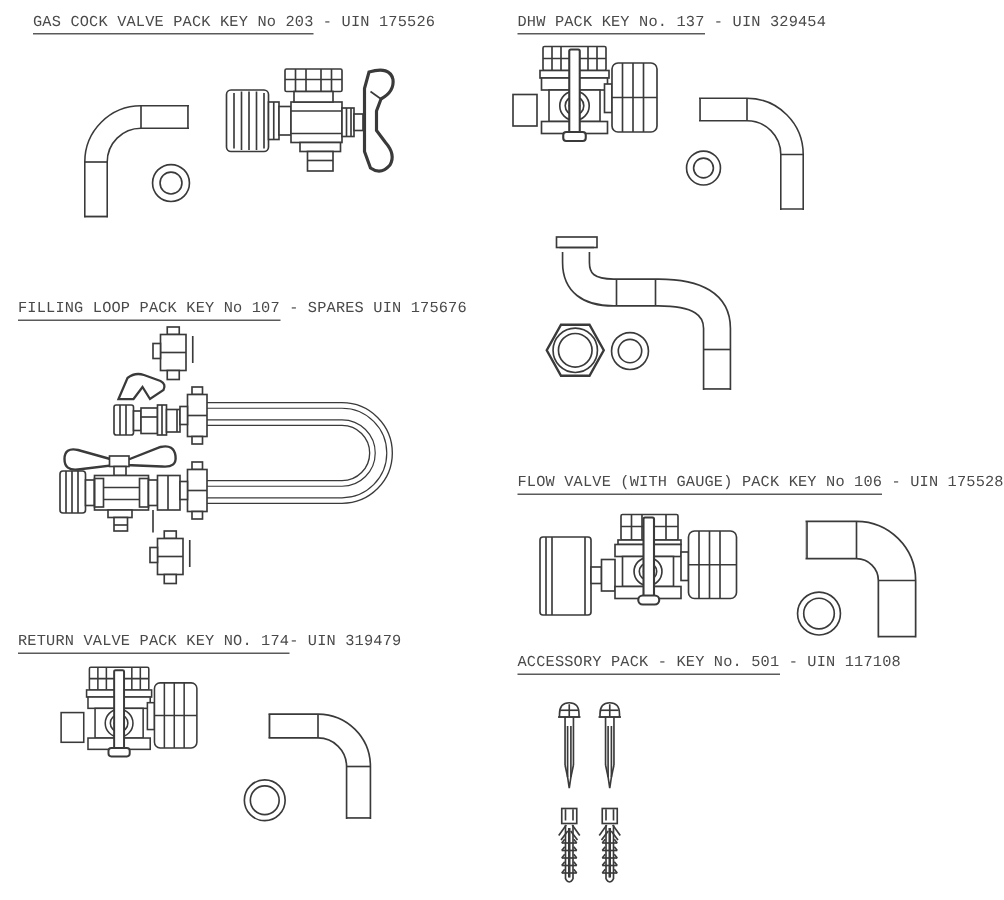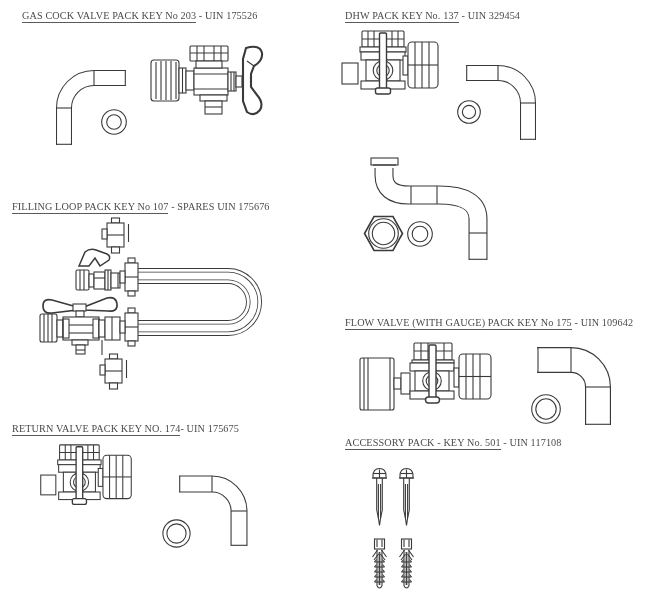--- a/index.html
+++ b/index.html
@@ -1,17 +1,17 @@
 <!DOCTYPE html>
 <html><head>
 <meta charset="utf-8">
 <style>
   html,body{margin:0;padding:0;background:#fff;}
   #canvas{position:relative;width:669px;height:600px;background:#ffffff;overflow:hidden;
-          font-family:Liberation Serif, serif;}
+          font-family:Liberation Mono, monospace;}
   .t{position:absolute;font-size:10.2px;letter-spacing:0.12px;color:#4a4a4a;white-space:nowrap;line-height:13px;}
   .t .u{border-bottom:1px solid #5a5a5a;padding-bottom:1px;}
   svg.d{position:absolute;overflow:visible;}
   .d line,.d path,.d rect,.d circle,.d polygon,.d polyline{stroke:#3a3a3a;stroke-width:1.1;fill:none;stroke-linecap:butt;}
   .d .f{fill:#ffffff;}
 </style>
 </head>
 <body>
 
 <div id="canvas">
@@ -207,21 +207,21 @@
   <svg class="d" style="left:99px;top:353px" width="30" height="38" viewBox="0 0 30 38">
     <rect class="f" x="10.5" y="1" width="8" height="5"></rect>
     <rect class="f" x="6" y="6" width="17" height="24"></rect>
     <line x1="6" y1="18" x2="23" y2="18"></line>
     <rect class="f" x="10.5" y="30" width="8" height="6"></rect>
     <rect class="f" x="1" y="12" width="5" height="10"></rect>
     <line x1="27.5" y1="7" x2="27.5" y2="25"></line>
   </svg>
 
   <div class="t" style="left:345px;top:316px">
-    <span class="u">FLOW VALVE (WITH GAUGE) PACK KEY No 175</span><span> - UIN 109642</span>
+    <span class="u">FLOW VALVE (WITH GAUGE) PACK KEY No 106</span><span> - UIN 175528</span>
   </div>
 
   <svg class="d" style="left:359px;top:336px" width="134" height="78" viewBox="0 0 134 78">
     <rect class="f" x="1" y="22" width="34" height="52" rx="2"></rect>
     <line x1="5" y1="22" x2="5" y2="74"></line>
       <line x1="9" y1="22" x2="9" y2="74"></line>
       <line x1="31" y1="22" x2="31" y2="74"></line>
     <rect class="f" x="35" y="42" width="7" height="11"></rect>
     <rect class="f" x="42" y="37" width="9" height="21"></rect>
     <rect class="f" x="55" y="7" width="38" height="17" rx="1"></rect>
@@ -255,21 +255,21 @@
     <line x1="51.6" y1="46" x2="76.4" y2="46"></line>
     <line x1="51.6" y1="83.3" x2="76.4" y2="83.3"></line>
   </svg>
 
   <svg class="d" style="left:530px;top:393px" width="32" height="32" viewBox="0 0 32 32">
     <circle cx="16" cy="16" r="14.3"></circle>
       <circle cx="16" cy="16" r="10.2"></circle>
   </svg>
 
   <div class="t" style="left:12px;top:422px">
-    <span class="u">RETURN VALVE PACK KEY NO. 174</span><span>- UIN 175675</span>
+    <span class="u">RETURN VALVE PACK KEY NO. 174</span><span>- UIN 319479</span>
   </div>
 
   <svg class="d" style="left:37px;top:443px" width="98" height="66" viewBox="0 0 98 70">
     <rect class="f" x="1" y="34" width="16" height="21"></rect>
     <rect class="f" x="21" y="2" width="42" height="16" rx="1"></rect>
     <line x1="27" y1="2" x2="27" y2="18"></line>
       <line x1="33" y1="2" x2="33" y2="18"></line>
     <line x1="51" y1="2" x2="51" y2="18"></line>
       <line x1="57" y1="2" x2="57" y2="18"></line>
     <line x1="21" y1="10" x2="63" y2="10"></line>

